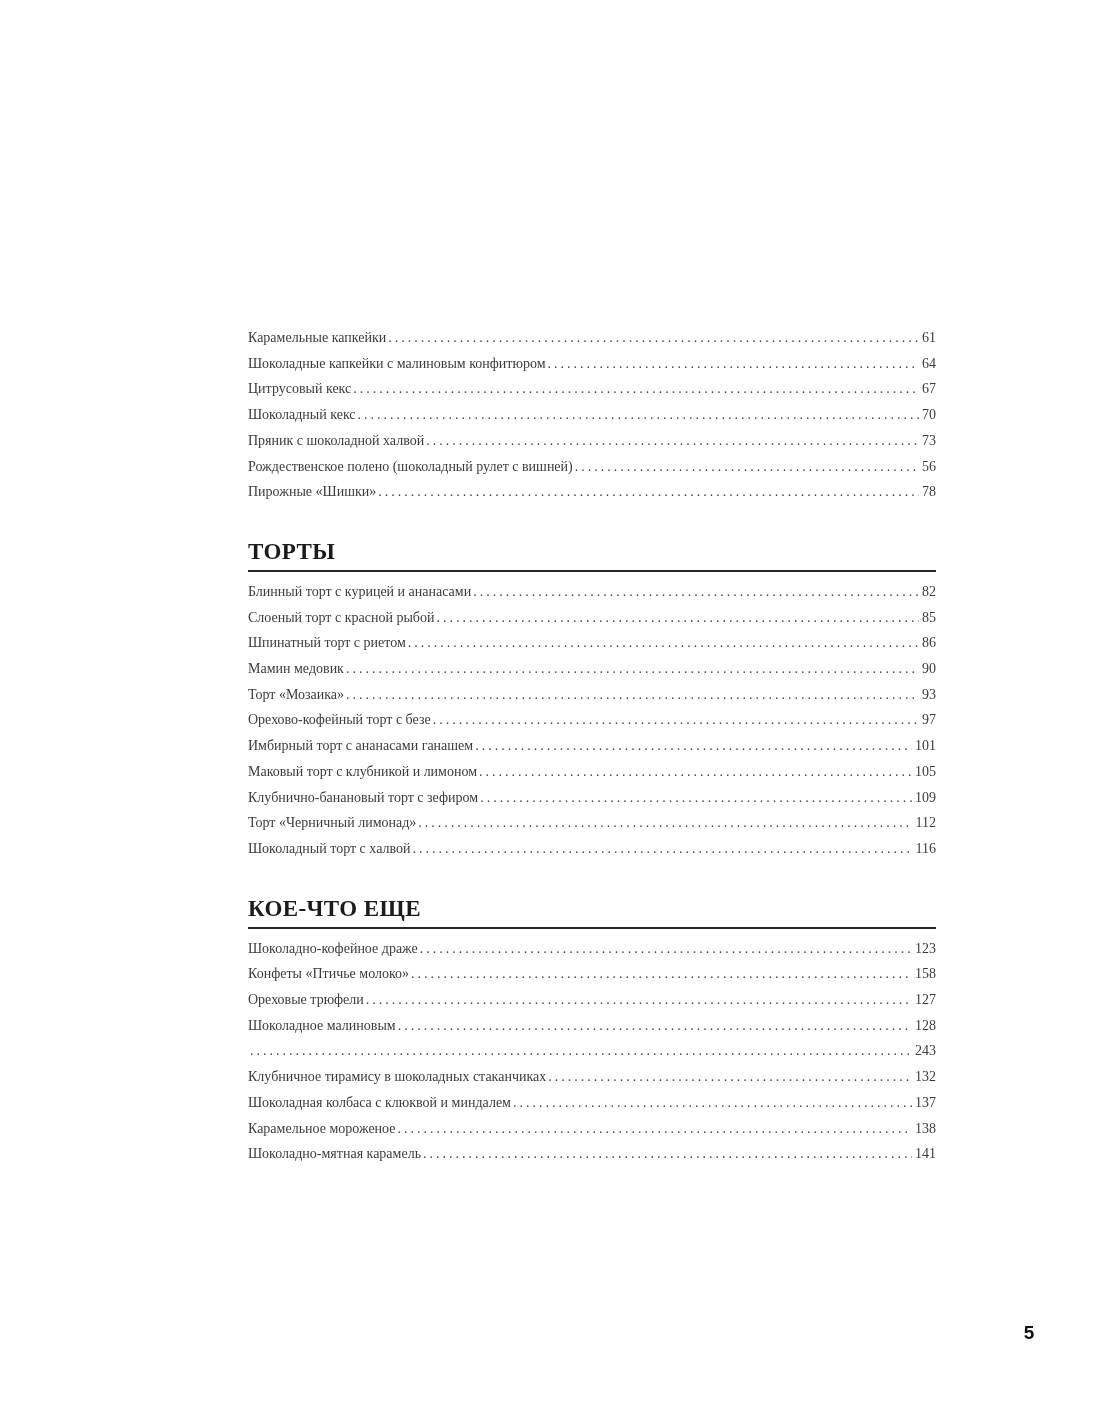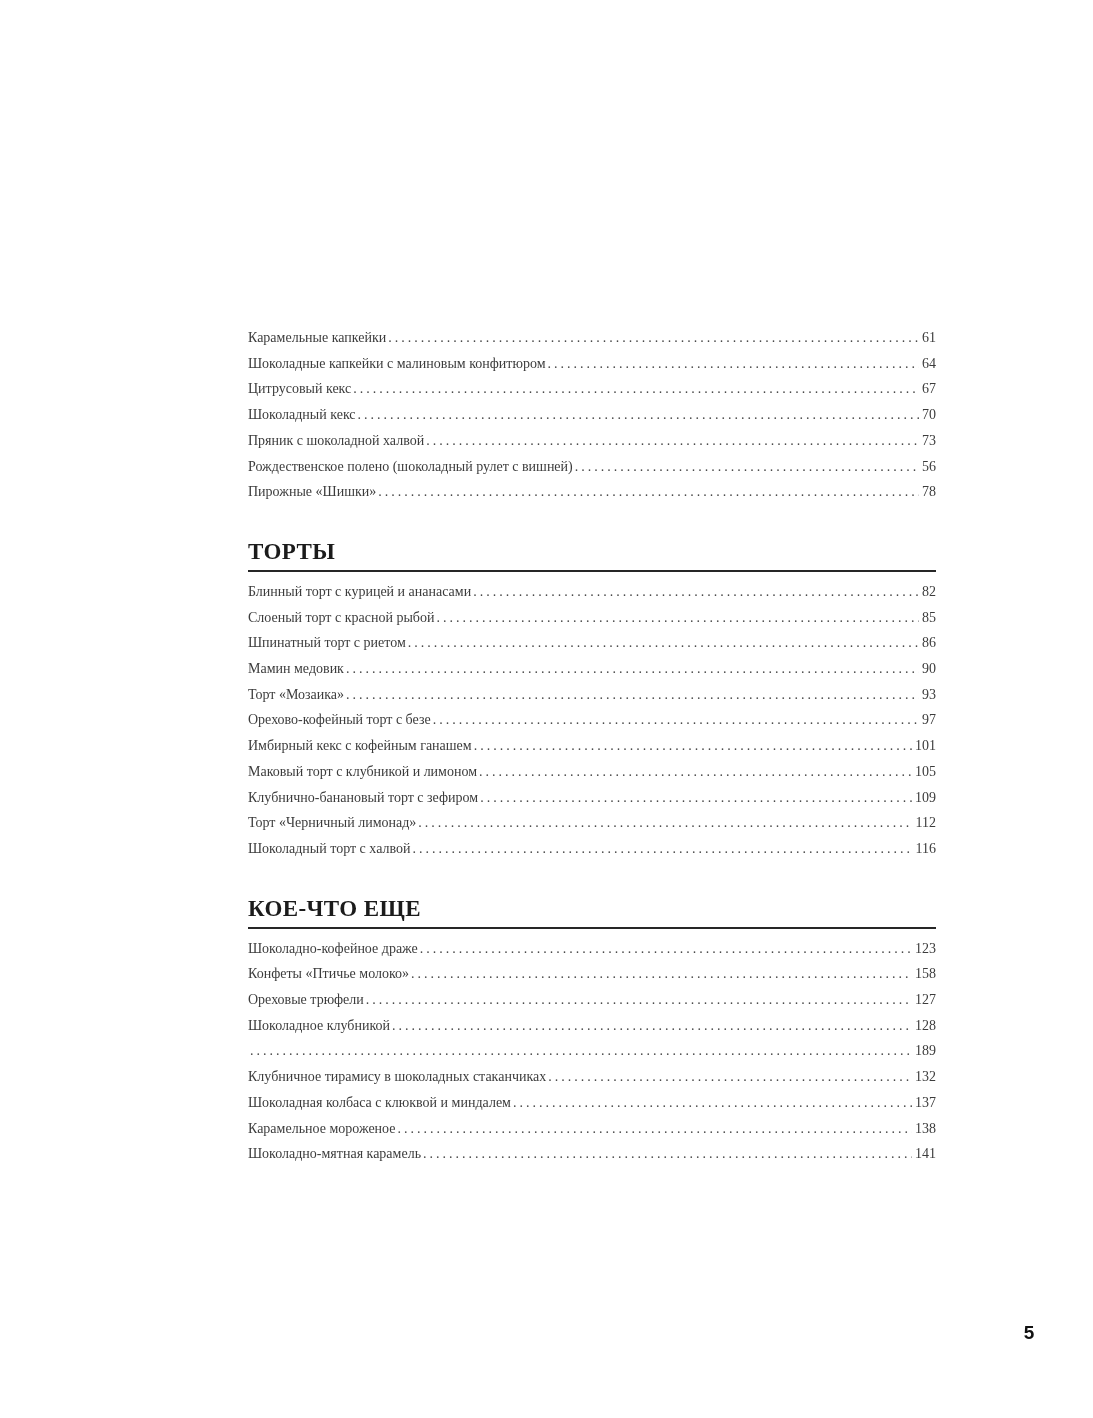--- a/index.html
+++ b/index.html
@@ -139,21 +139,21 @@
         <span class="entry-title">Торт «Мозаика»</span>
         <span class="dot-leader"></span>
         <span class="entry-page">93</span>
       </div>
       <div class="toc-row">
         <span class="entry-title">Орехово-кофейный торт с безе</span>
         <span class="dot-leader"></span>
         <span class="entry-page">97</span>
       </div>
       <div class="toc-row">
-        <span class="entry-title">Имбирный кекс с кофейным ганашем</span>
+        <span class="entry-title">Имбирный торт с ананасами ганашем</span>
         <span class="dot-leader"></span>
         <span class="entry-page">101</span>
       </div>
       <div class="toc-row">
         <span class="entry-title">Маковый торт с клубникой и лимоном</span>
         <span class="dot-leader"></span>
         <span class="entry-page">105</span>
       </div>
       <div class="toc-row">
         <span class="entry-title">Клубнично-банановый торт с зефиром</span>
@@ -182,27 +182,27 @@
         <span class="entry-title">Конфеты «Птичье молоко»</span>
         <span class="dot-leader"></span>
         <span class="entry-page">158</span>
       </div>
       <div class="toc-row">
         <span class="entry-title">Ореховые трюфели</span>
         <span class="dot-leader"></span>
         <span class="entry-page">127</span>
       </div>
       <div class="toc-row">
-        <span class="entry-title">Шоколадное клубникой</span>
+        <span class="entry-title">Шоколадное малиновым</span>
         <span class="dot-leader"></span>
         <span class="entry-page">128</span>
       </div>
       <div class="toc-row">
         <span class="dot-leader"></span>
-        <span class="entry-page">189</span>
+        <span class="entry-page">243</span>
       </div>
       <div class="toc-row">
         <span class="entry-title">Клубничное тирамису в шоколадных стаканчиках</span>
         <span class="dot-leader"></span>
         <span class="entry-page">132</span>
       </div>
       <div class="toc-row">
         <span class="entry-title">Шоколадная колбаса с клюквой и миндалем</span>
         <span class="dot-leader"></span>
         <span class="entry-page">137</span>

